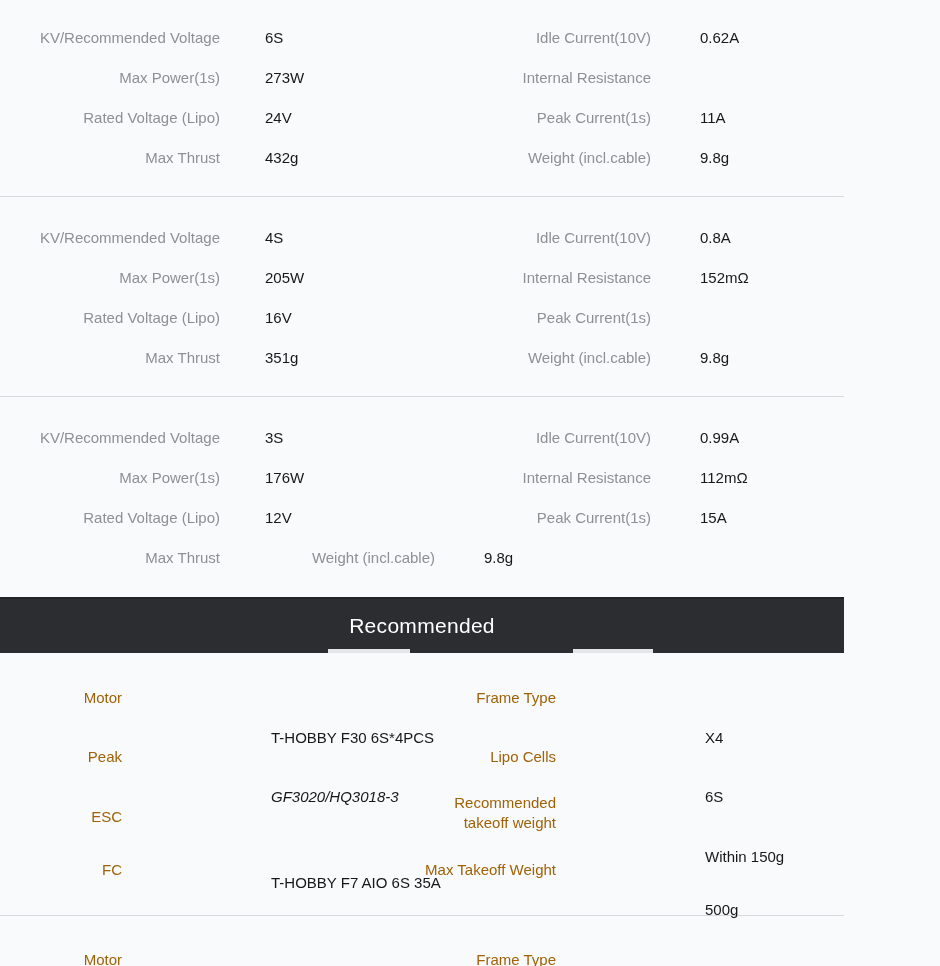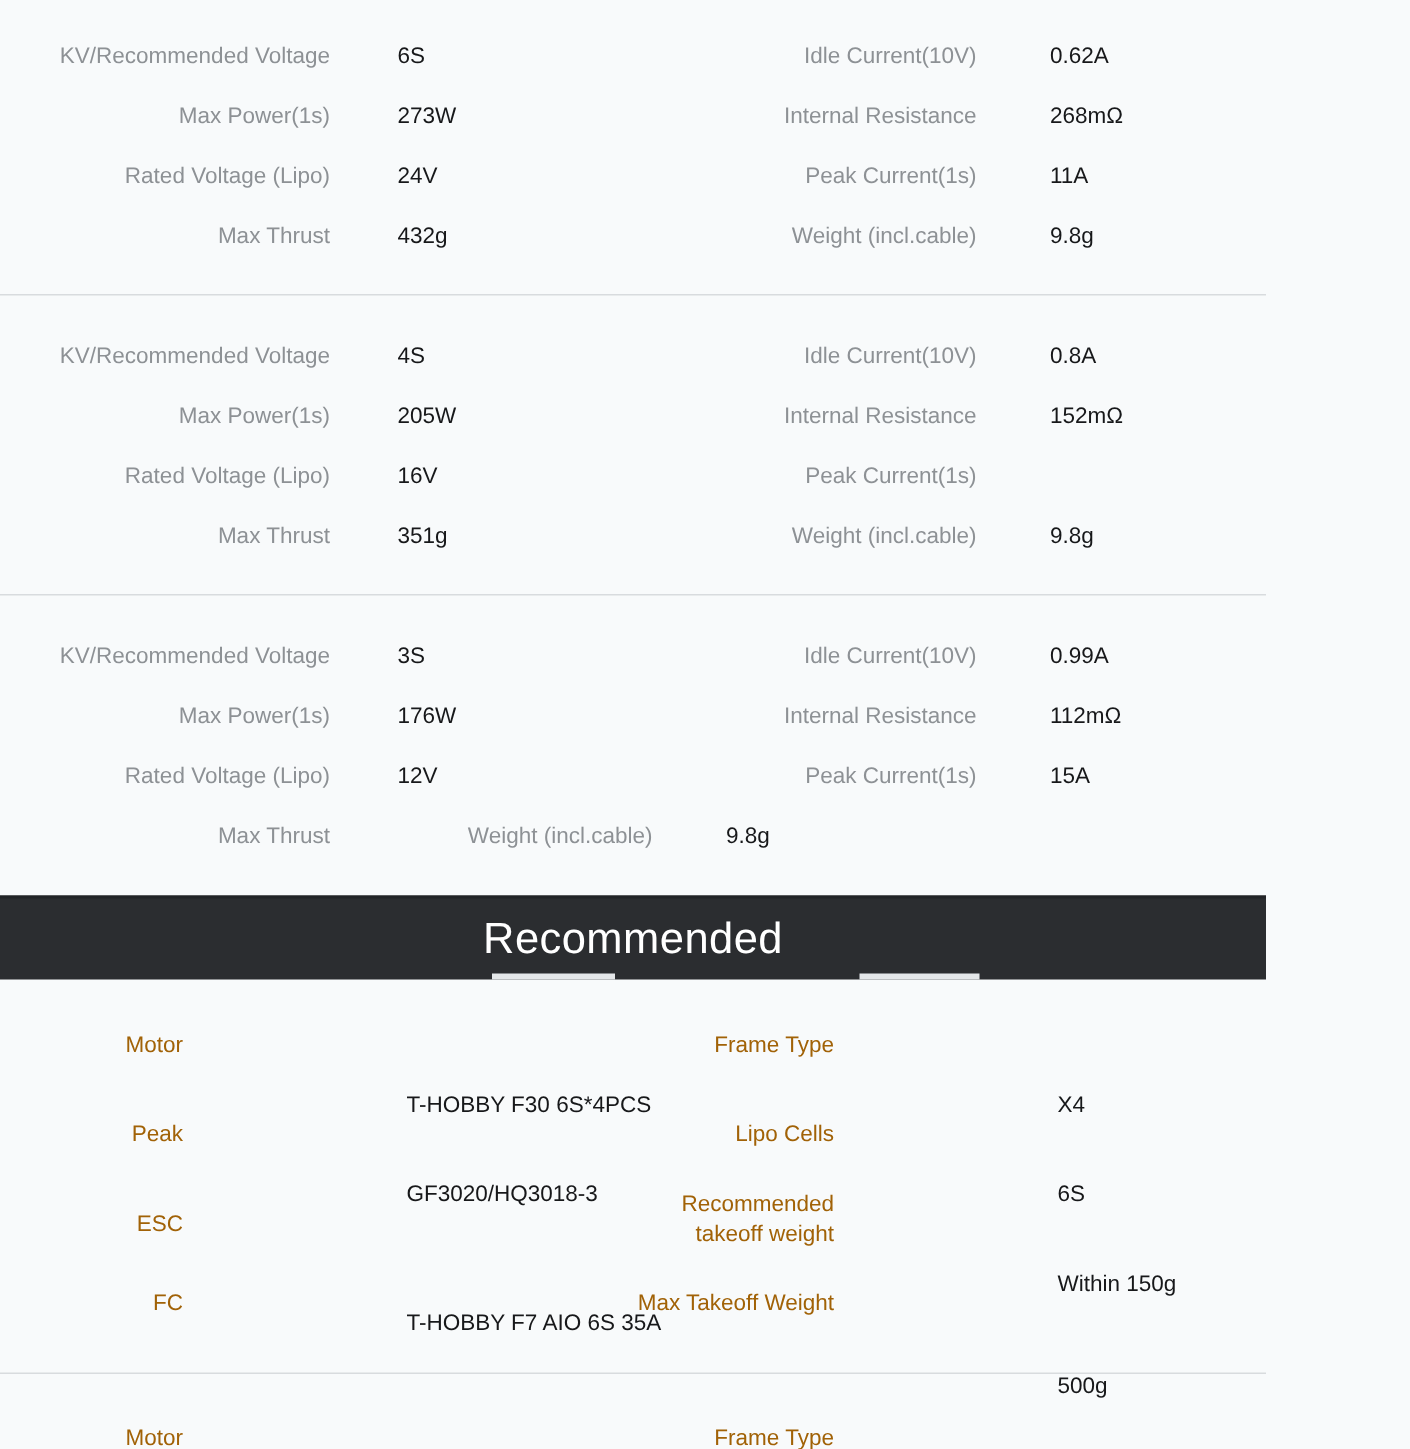--- a/index.html
+++ b/index.html
@@ -40,21 +40,21 @@
     height: 56px;
     background: #2b2d30;
     border-top: 2px solid #222427;
     position: relative;
     display: flex;
     align-items: center;
     justify-content: center;
   }
   .banner-title {
     color: #ffffff;
-    font-size: 29px;
+    font-size: 21px;
     letter-spacing: 0.3px;
   }
   .banner-underline {
     position: absolute;
     bottom: 0;
     height: 4px;
     background: #e4e7e9;
   }
   .banner-underline.seg1 { left: 328px; width: 82px; }
   .banner-underline.seg2 { left: 573px; width: 80px; }
@@ -87,21 +87,20 @@
     <div class="spec-row">
       <div class="lbl">KV/Recommended Voltage</div>
       <div class="val v1">6S</div>
       <div class="lbl">Idle Current(10V)</div>
       <div class="val v2">0.62A</div>
     </div>
     <div class="spec-row">
       <div class="lbl">Max Power(1s)</div>
       <div class="val v1">273W</div>
       <div class="lbl">Internal Resistance</div>
-      <div class="val v2">268mΩ</div>
     </div>
     <div class="spec-row">
       <div class="lbl">Rated Voltage (Lipo)</div>
       <div class="val v1">24V</div>
       <div class="lbl">Peak Current(1s)</div>
       <div class="val v2">11A</div>
     </div>
     <div class="spec-row">
       <div class="lbl">Max Thrust</div>
       <div class="val v1">432g</div>
@@ -168,33 +167,33 @@
     <div class="banner-underline seg2"></div>
   </div>
 
   <div class="rec-section r1">
     <div class="rec-item lbl" style="right:722px; top:44px;">Motor</div>
     <div class="rec-item val" style="left:271px;  top:44px;">T-HOBBY F30 6S*4PCS</div>
     <div class="rec-item lbl" style="right:288px; top:44px;">Frame Type</div>
     <div class="rec-item val" style="left:705px;  top:44px;">X4</div>
 
     <div class="rec-item lbl" style="right:722px; top:103px;">Peak</div>
-    <div class="rec-item val" style="left:271px;  top:103px;">GF3020/HQ3018-3</div>
+    <div class="rec-item val" style="left:271px;  top:103px;font-style:italic;">GF3020/HQ3018-3</div>
     <div class="rec-item lbl" style="right:288px; top:103px;">Lipo Cells</div>
     <div class="rec-item val" style="left:705px;  top:103px;">6S</div>
 
     <div class="rec-item lbl" style="right:722px; top:163px;">ESC</div>
     <div class="rec-item lbl" style="right:722px; top:216px;">FC</div>
     <div class="rec-item val" style="left:271px;  top:189px;">T-HOBBY F7 AIO 6S 35A</div>
 
     <div class="rec-item lbl wrap" style="right:288px; top:160px;">Recommended takeoff weight</div>
     <div class="rec-item val" style="left:705px;  top:163px;">Within 150g</div>
 
     <div class="rec-item lbl" style="right:288px; top:216px;">Max Takeoff Weight</div>
-    <div class="rec-item val" style="left:705px;  top:231px;">500g</div>
+    <div class="rec-item val" style="left:705px;  top:216px;">500g</div>
   </div>
 
   <div class="rec-section r2">
     <div class="rec-item lbl" style="right:722px; top:43px;">Motor</div>
     <div class="rec-item val" style="left:283px;  top:43px;">T-HOBBY F30 4S*4PCS</div>
     <div class="rec-item lbl" style="right:288px; top:43px;">Frame Type</div>
     <div class="rec-item val" style="left:705px;  top:43px;">X4</div>
   </div>
 
 </div>

